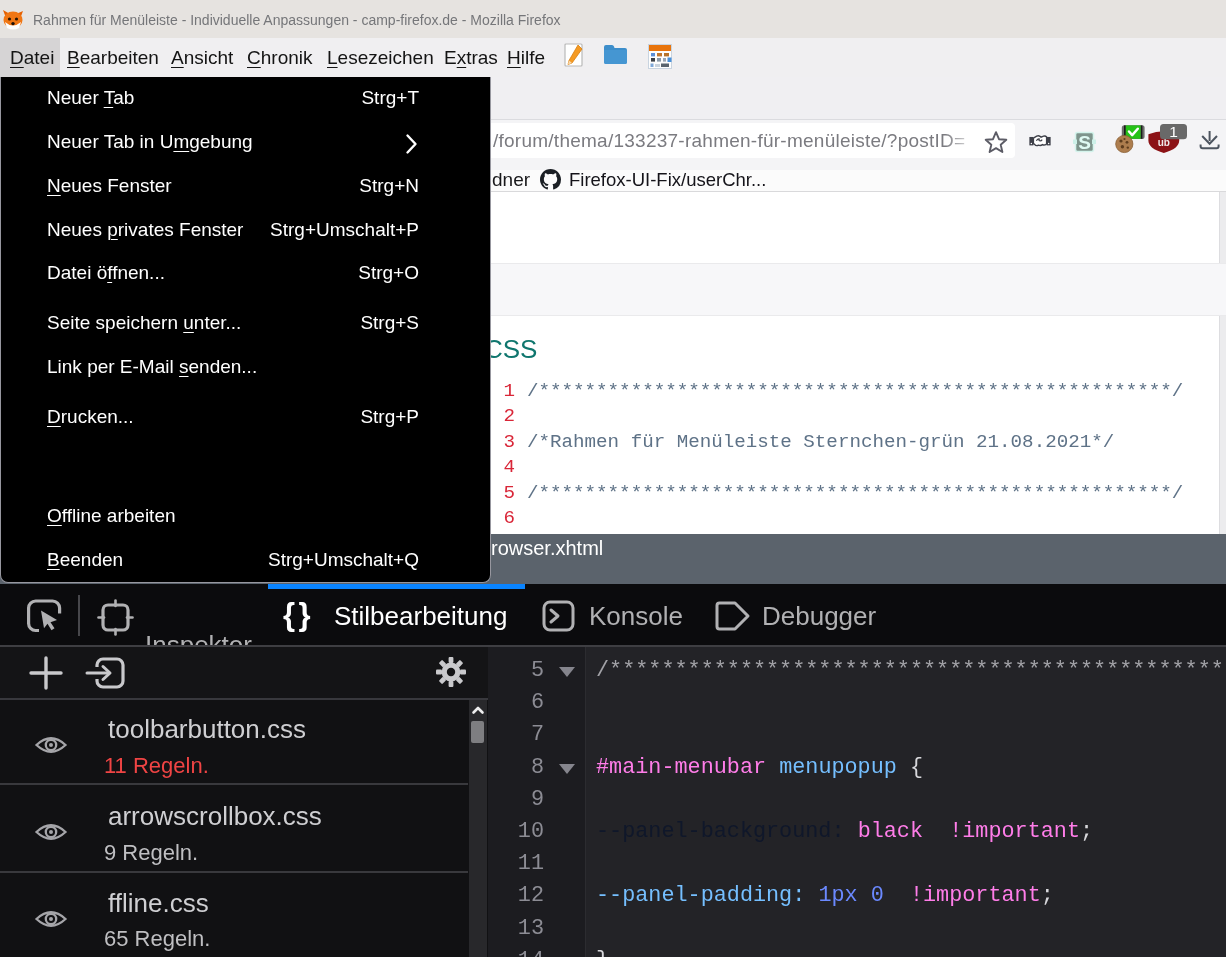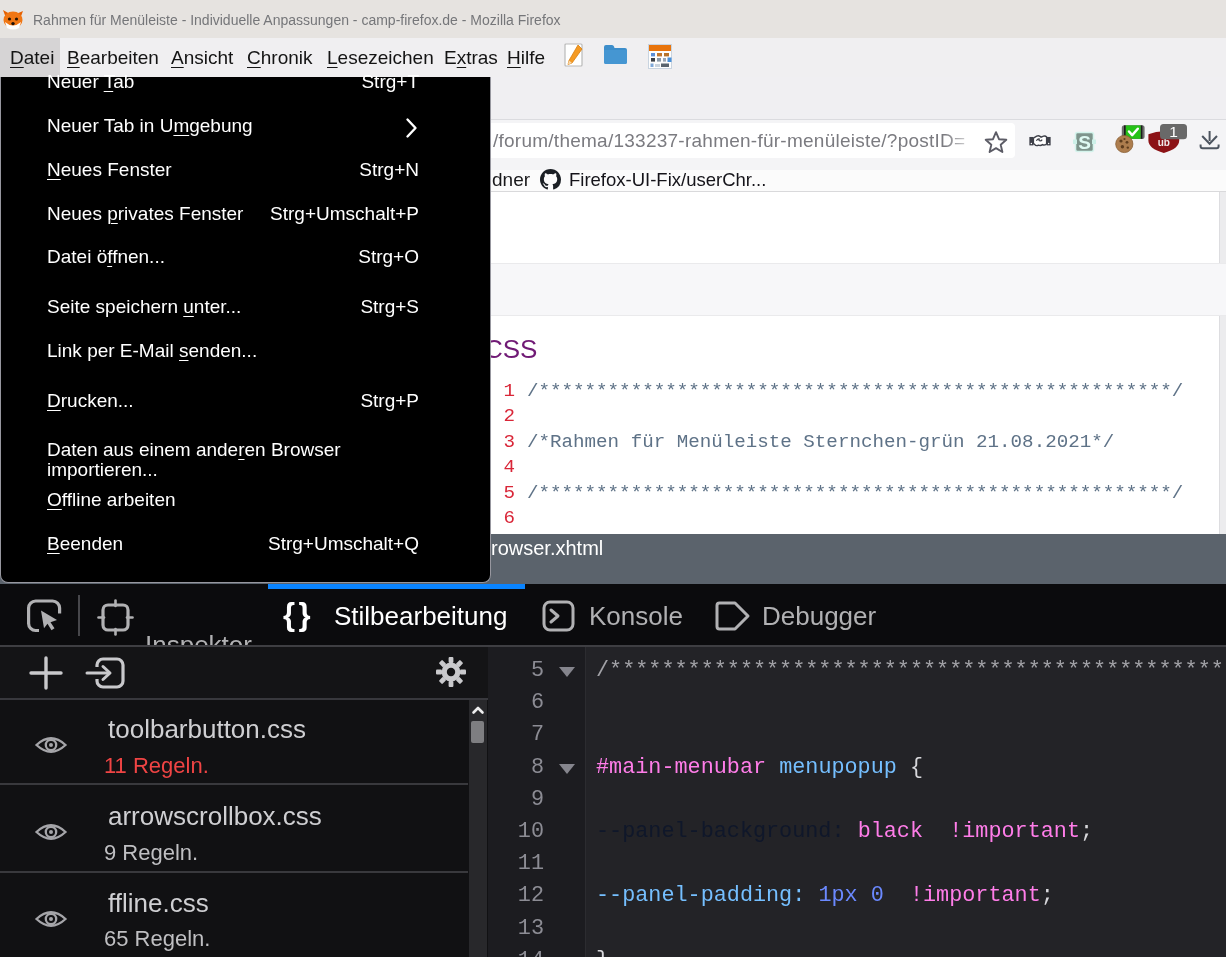--- a/index.html
+++ b/index.html
@@ -115,21 +115,21 @@
 <div class="a" style="left:0;top:170px;width:1226px;height:22px;background:#fbfbfb;border-bottom:1px solid #d9d9db;box-sizing:border-box"></div>
 <div class="a" style="left:492px;top:169px;font-size:19px;color:#19191b">dner</div>
 <svg class="a" style="left:540px;top:169px" width="21" height="21" viewBox="0 0 16 16">
   <path fill="#1b1f24" d="M8 0C3.58 0 0 3.58 0 8c0 3.54 2.29 6.53 5.47 7.59.4.07.55-.17.55-.38 0-.19-.01-.82-.01-1.49-2.01.37-2.53-.49-2.69-.94-.09-.23-.48-.94-.82-1.13-.28-.15-.68-.52-.01-.53.63-.01 1.08.58 1.23.82.72 1.21 1.87.87 2.33.66.07-.52.28-.87.51-1.07-1.78-.2-3.64-.89-3.64-3.95 0-.87.31-1.59.82-2.15-.08-.2-.36-1.02.08-2.12 0 0 .67-.21 2.2.82.64-.18 1.32-.27 2-.27s1.36.09 2 .27c1.53-1.04 2.2-.82 2.2-.82.44 1.1.16 1.92.08 2.12.51.56.82 1.27.82 2.15 0 3.07-1.87 3.75-3.65 3.95.29.25.54.73.54 1.48 0 1.07-.01 1.93-.01 2.2 0 .21.15.46.55.38A8.01 8.01 0 0016 8c0-4.42-3.58-8-8-8z"></path>
 </svg>
 <div class="a" style="left:569px;top:169px;font-size:18.5px;color:#15141a">Firefox-UI-Fix/userChr...</div>
 
 <div class="a" style="left:0;top:192px;width:1226px;height:342px;background:#fff"></div>
 <div class="a" style="left:1219px;top:192px;width:7px;height:342px;background:#ececee;border-left:1px solid #dddde0;box-sizing:border-box"></div>
 <div class="a" style="left:0;top:263px;width:1226px;height:53px;background:#f7f7f9;border-top:1px solid #eaeaec;border-bottom:1px solid #eaeaec;box-sizing:border-box"></div>
-<div class="a" style="left:484px;top:334px;font-size:26px;color:#701a75">CSS</div>
+<div class="a" style="left:484px;top:334px;font-size:26px;color:#0f766e">CSS</div>
 <div class="a mono" style="left:503px;top:379px;font-size:19.2px;line-height:25.4px;color:#d92638;white-space:pre;text-align:right;width:12px">1
 2
 3
 4
 5
 6</div>
 <div class="a mono" style="left:527px;top:379px;font-size:19.2px;line-height:25.4px;color:#5e7287;white-space:pre">/*******************************************************/
 
 /*Rahmen für Menüleiste Sternchen-grün 21.08.2021*/
 
@@ -260,35 +260,34 @@
 
 <span style="color:#ff7de9">#main-menubar</span> <span style="color:#75bfff">menupopup</span> {
 
 <span style="color:#0f172a">--panel-background:</span> <span style="color:#ff7de9">black  !important</span>;
 
 <span style="color:#75bfff">--panel-padding:</span> <span style="color:#6b89ff">1px 0</span><span style="color:#ff7de9">  !important</span>;
 
 }</div>
 
 <div class="a" style="left:0;top:77px;width:491px;height:506px;background:#000;border:1px solid #97979f;border-top:none;border-radius:0 0 8px 8px;box-sizing:border-box"></div>
-<div class="a" style="left:0;top:61px;width:444px;height:506px">
+<div class="a" style="left:0;top:77px;width:444px;height:506px">
   <div class="a mi" style="left:47px;top:11px">Neuer <u>T</u>ab</div>
     <div class="a mi" style="right:25px;top:11px">Strg+T</div>
   <div class="a mi" style="left:47px;top:55px">Neuer Tab in U<u>m</u>gebung</div>
   <svg class="a" style="right:26px;top:56px" width="13" height="22" viewBox="0 0 13 22">
       <path d="M2.5 2.5 L10.5 11 L2.5 19.5" fill="none" stroke="#fff" stroke-width="2.4" stroke-linecap="round" stroke-linejoin="round"></path>
     </svg>
   <div class="a mi" style="left:47px;top:99px"><u>N</u>eues Fenster</div>
     <div class="a mi" style="right:25px;top:99px">Strg+N</div>
   <div class="a mi" style="left:47px;top:143px">Neues <u>p</u>rivates Fenster</div>
     <div class="a mi" style="right:25px;top:143px">Strg+Umschalt+P</div>
   <div class="a mi" style="left:47px;top:186px">Datei ö<u>f</u>fnen...</div>
     <div class="a mi" style="right:25px;top:186px">Strg+O</div>
   <div class="a mi" style="left:47px;top:236px">Seite speichern <u>u</u>nter...</div>
     <div class="a mi" style="right:25px;top:236px">Strg+S</div>
   <div class="a mi" style="left:47px;top:280px">Link per E-Mail <u>s</u>enden...</div>
   <div class="a mi" style="left:47px;top:330px"><u>D</u>rucken...</div>
     <div class="a mi" style="right:25px;top:330px">Strg+P</div>
-  <div class="a mi" style="left:47px;top:379px">Daten aus einem ande<u>r</u>en Browser importieren...</div>
   <div class="a mi" style="left:47px;top:429px"><u>O</u>ffline arbeiten</div>
   <div class="a mi" style="left:47px;top:473px"><u>B</u>eenden</div>
     <div class="a mi" style="right:25px;top:473px">Strg+Umschalt+Q</div>
 </div>
 
 </body></html>

